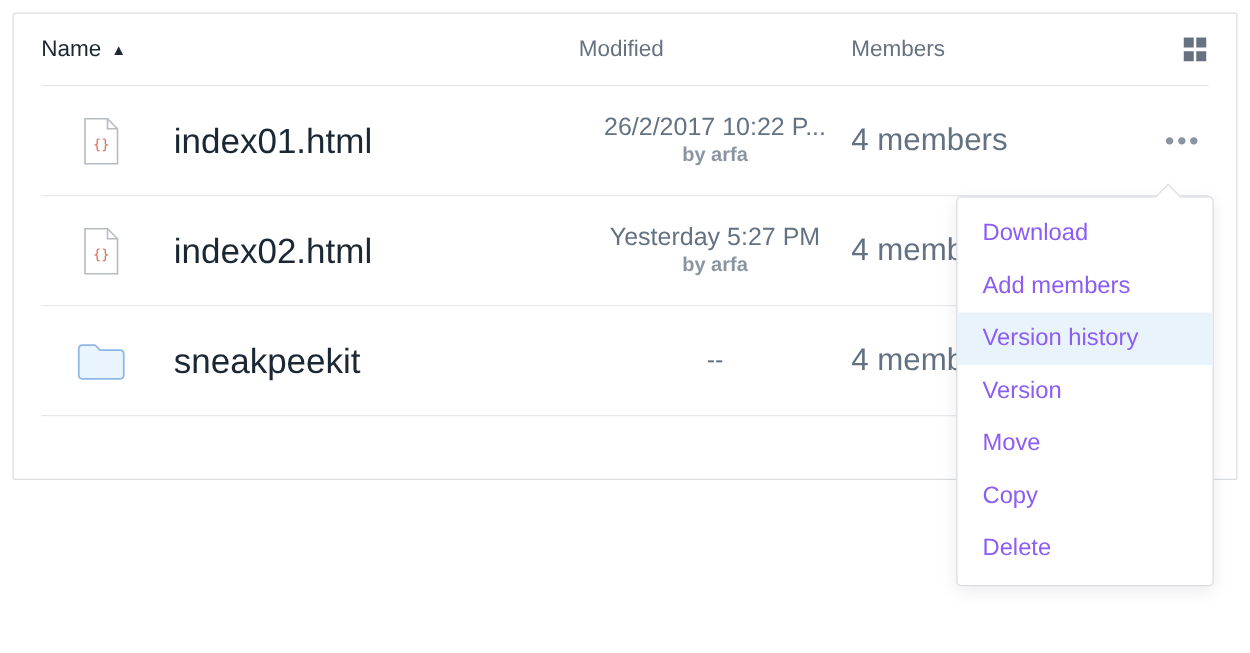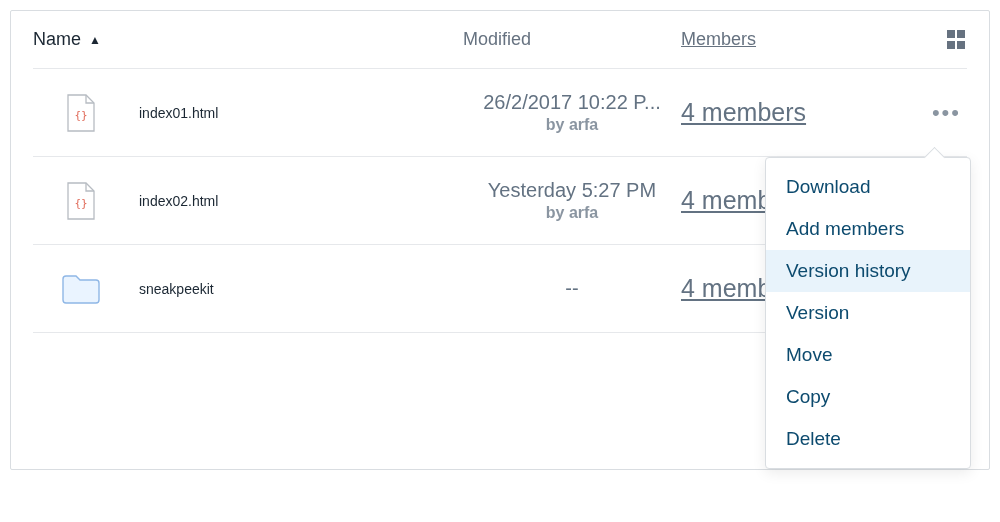--- a/index.html
+++ b/index.html
@@ -5,55 +5,55 @@
   * { box-sizing: border-box; margin: 0; padding: 0; }
   body {
     font-family: -apple-system, BlinkMacSystemFont, "Segoe UI", Helvetica, Arial, sans-serif;
     background: #fff;
     width: 1000px;
     height: 522px;
     padding: 10px;
   }
   .window {
     width: 980px;
-    height: 460px;
+    height: 374px;
     border: 1px solid #d9dde1;
     border-radius: 2px;
     position: relative;
     background: #fff;
   }
   .table {
     width: 100%;
     padding: 0 22px;
   }
   .header-row {
     display: flex;
     align-items: center;
     height: 58px;
     border-bottom: 1px solid #e6e8eb;
     color: #667280;
     font-size: 18px;
   }
   .col-name { flex: 0 0 430px; display:flex; align-items:center; gap:8px;}
   .col-mod { flex: 0 0 218px; }
-  .col-mem { flex: 0 0 180px; text-decoration: underline; }
+  .col-mem { flex: 0 0 180px; }
   .col-act { flex: 1; display:flex; justify-content:flex-end; align-items:center; }
   .header-row .col-name { color:#1b2733; font-weight:500; cursor:pointer;}
   .sort-arrow { font-size: 12px; color:#1b2733; }
   .grid-icon { display:inline-flex; flex-wrap:wrap; width:20px; height:20px; gap:2px; cursor:pointer;}
   .grid-icon span{ width:8px; height:8px; background:#667280; }
   .row {
     display:flex;
     align-items:center;
     height: 88px;
     border-bottom: 1px solid #e6e8eb;
   }
   .row .col-name { display:flex; align-items:center; gap:38px; padding-left:28px; }
   .file-icon-wrap{ width:40px; display:flex; justify-content:center;}
-  .filename { color:#1b2733; font-size:14px; }
+  .filename { color:#1b2733; font-size:28px; }
   .modcell { display:flex; flex-direction:column; gap:2px;align-items:center;}
   .modtime { color:#637282; font-size:20px; white-space:nowrap; overflow:hidden; text-overflow:ellipsis; max-width:210px;}
   .byline { color:#8a95a1; font-size:16px;font-weight:bold;}
   .members { color:#637282; font-size:25px;}
   .more-btn { color:#8a95a1; font-size:22px; letter-spacing:2px; cursor:pointer; padding:4px 6px; user-select:none;}
   
   .file-svg { width:30px; height:38px; }
   .folder-svg { width:40px; height:32px;}
   
   .dropdown {
@@ -75,21 +75,21 @@
     right:28px;
     width:14px; height:14px;
     background:#fff;
     border-left:1px solid #d9dde1;
     border-top:1px solid #d9dde1;
     transform:rotate(45deg);
   }
   .menu-item{
     padding: 10px 20px;
     font-size:19px;
-    color:#0c4a6e;
+    color:#8b5cf6;
     cursor:pointer;
   }
   .menu-item.hover{
     background:#e8f3fb;
   }
 </style>
 </head>
 <body>
 
 <div class="window">

